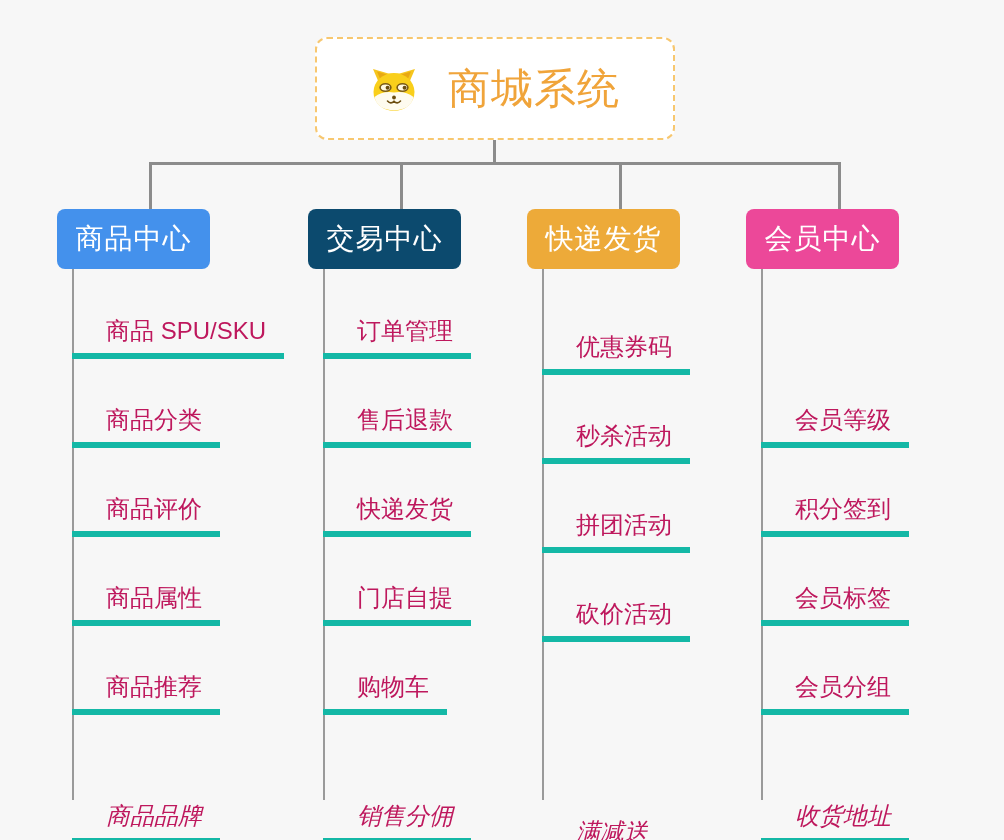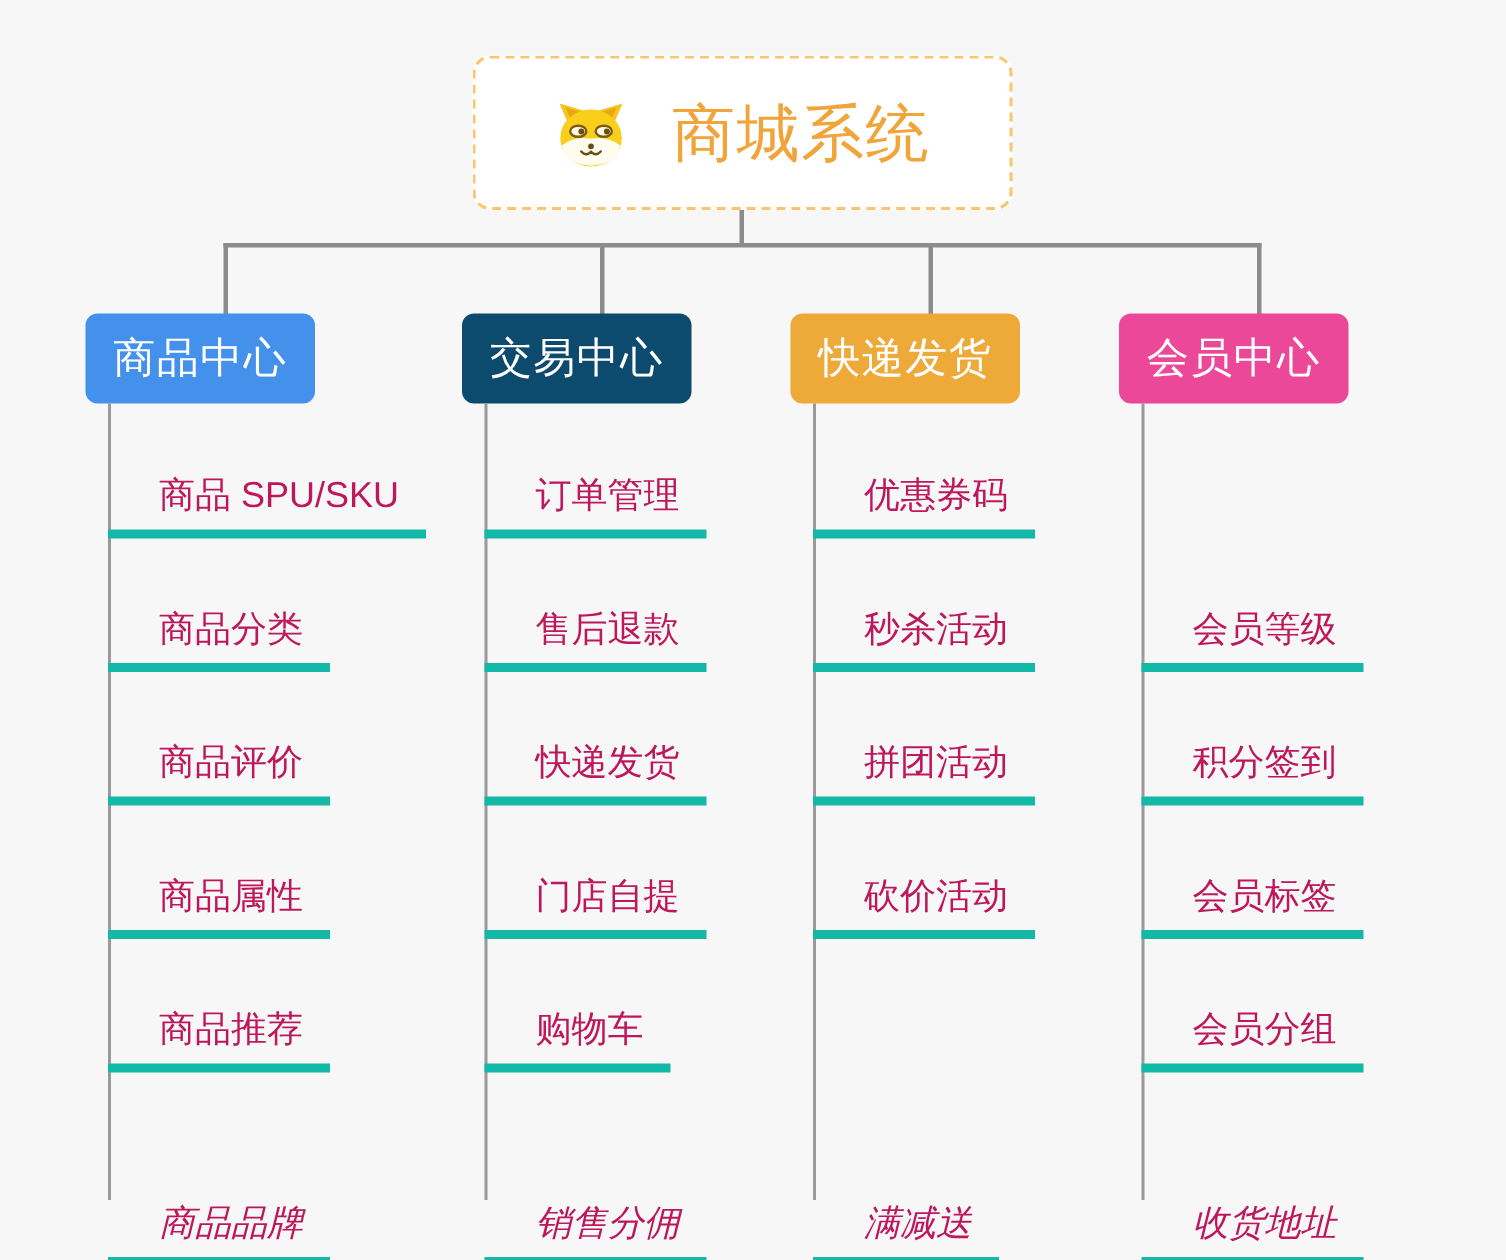--- a/index.html
+++ b/index.html
@@ -86,21 +86,21 @@
     color: #be185d;
     line-height: 36px;
     height: 36px;
     padding: 0 18px 4px 34px;
     border-bottom: 6px solid #14b8a6;
     white-space: nowrap;
     cursor: default;
   }
   .item.c1 { left: 72px; }
   .item.c2 { left: 323px; }
-  .item.c3 { left: 542px; }
+  .item.c3 { left: 542px; margin-top: 16px; }
   .item.c4 { left: 761px; }
   .item.r0 { top: 313px; }
   .item.r1 { top: 402px; }
   .item.r2 { top: 491px; }
   .item.r3 { top: 580px; }
   .item.r4 { top: 669px; }
   .item.r5 { top: 798px; font-style: italic; }
 </style>
 </head>
 <body>

